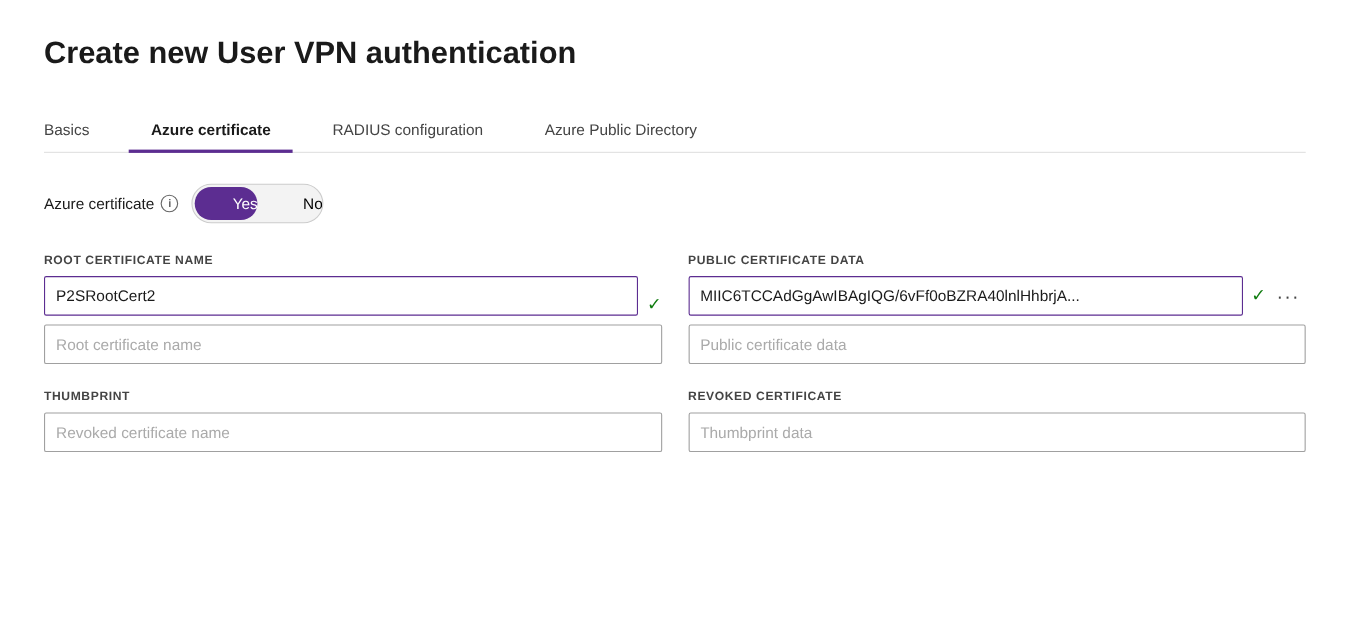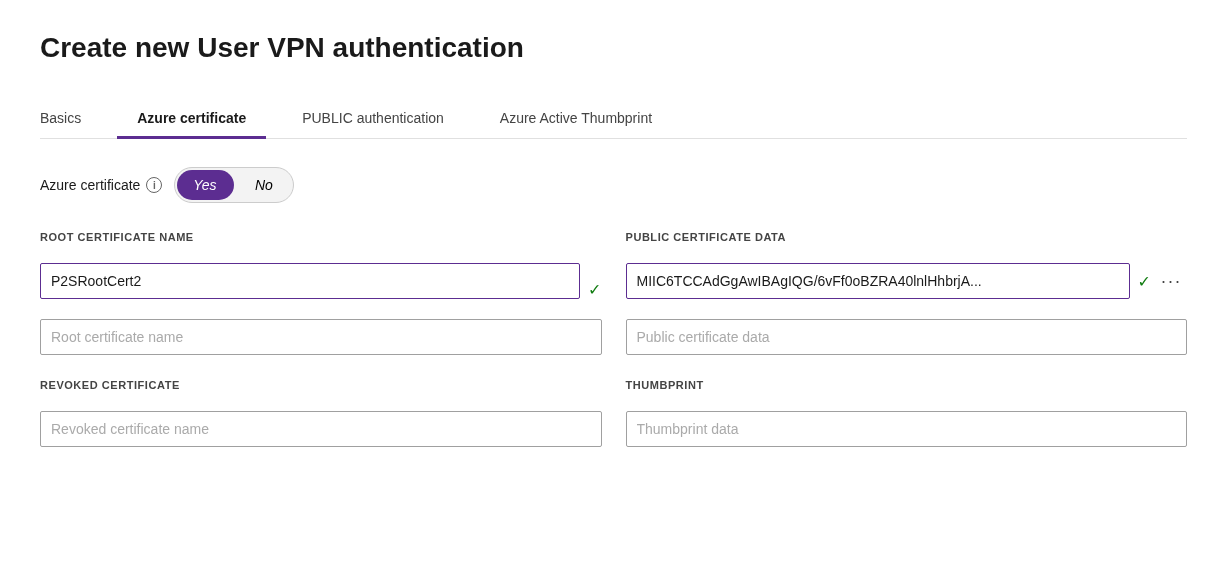--- a/index.html
+++ b/index.html
@@ -82,28 +82,27 @@
       border-radius: 20px;
       border: 1.5px solid #ccc;
       overflow: hidden;
       width: 120px;
       height: 36px;
       position: relative;
     }
 
     .toggle-option {
       flex: 1;
-      text-align: center;
+      text-align: right;
       font-size: 14px;
       font-weight: 500;
       line-height: 36px;
       cursor: pointer;
       z-index: 1;
       position: relative;
-      font-style: italic;
     }
 
     .toggle-option.selected {
       color: #ffffff;
     }
 
     .toggle-option.unselected {
       color: #000000;
     }
 
@@ -118,21 +117,21 @@
       transition: left 0.2s;
     }
 
     .cert-section {
       margin-bottom: 20px;
     }
 
     .cert-grid {
       display: grid;
       grid-template-columns: 1fr 1fr;
-      gap: 12px 24px;
+      gap: 0 24px;
     }
 
     .col-header {
       font-size: 11px;
       font-weight: 700;
       color: #444;
       letter-spacing: 0.05em;
       margin-bottom: 8px;
       text-transform: uppercase;
     }
@@ -196,22 +195,22 @@
     }
   </style>
 </head>
 <body>
 
 <h1 class="page-title">Create new User VPN authentication</h1>
 
 <div class="tabs">
   <div class="tab">Basics</div>
   <div class="tab active">Azure certificate</div>
-  <div class="tab">PUBLIC authentication</div>
-  <div class="tab">Azure Active Thumbprint</div>
+  <div class="tab">RADIUS configuration</div>
+  <div class="tab">Azure Public Directory</div>
 </div>
 
 <div class="toggle-row">
   <div class="toggle-label">
     <span>Azure certificate</span>
     <span class="info-icon">i</span>
   </div>
   <div class="toggle-switch">
     <div class="toggle-pill"></div>
     <div class="toggle-option selected">Yes</div>
@@ -242,23 +241,23 @@
     </div>
 
     <div class="input-row">
       <input class="input-field" type="text" placeholder="Public certificate data" style="">
     </div>
   </div>
 
   <div class="revoked-section">
     <div class="cert-grid">
 
+      <div class="col-header">THUMBPRINT</div>
+
       <div class="col-header">REVOKED CERTIFICATE</div>
-
-      <div class="col-header">THUMBPRINT</div>
 
       <div class="input-row">
         <input class="input-field" type="text" placeholder="Revoked certificate name" style="">
       </div>
 
       <div class="input-row">
         <input class="input-field" type="text" placeholder="Thumbprint data" style="">
       </div>
     </div>
   </div>

